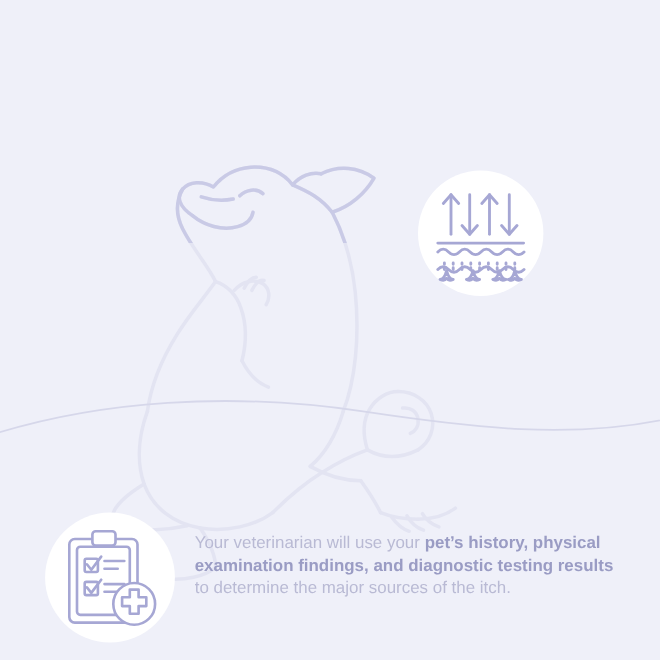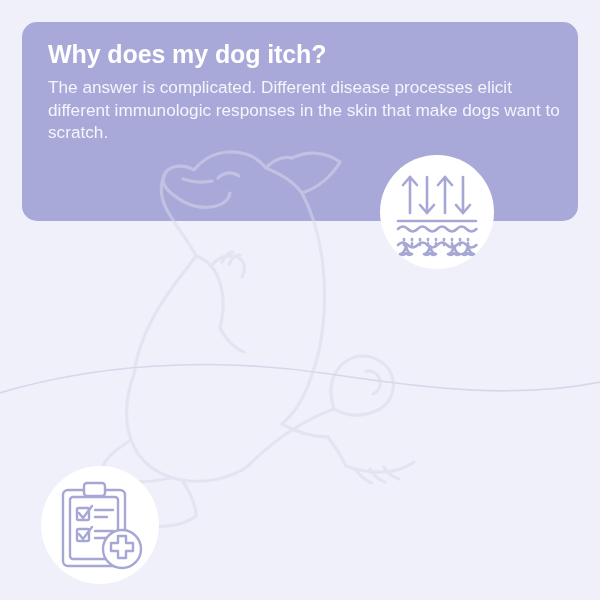--- a/index.html
+++ b/index.html
@@ -160,24 +160,20 @@
 
       <path d="M131 440 C118 448 108 456 104 464 C100 472 104 478 114 480"></path>
       <path d="M114 480 C130 483 152 482 170 478"></path>
       <path d="M182 480 C190 492 196 504 196 516"></path>
       <path d="M196 516 C186 524 168 528 150 526"></path>
     </g>
 
     <path d="M-10 396 C90 364 210 356 330 374 C430 389 520 400 610 380" fill="none" stroke="#d6d7ea" stroke-width="1.6"></path>
   </svg>
 
-  <div class="header-card">
-    <h1 class="header-title">Why does my dog itch?</h1>
-    <p class="header-body">The answer is complicated. Different disease processes elicit different immunologic responses in the skin that make dogs want to scratch.</p>
-  </div>
 
   <svg class="art-layer front" viewBox="0 0 600 600">
     <defs>
       <clipPath id="card-clip">
         <rect x="22" y="22" width="556" height="199" rx="15" ry="15"></rect>
       </clipPath>
     </defs>
     <g clip-path="url(#card-clip)" fill="none" stroke="#c5c6e4" stroke-width="3.2" stroke-linecap="round" stroke-linejoin="round" opacity="0.85">
       <path d="M175 196 C163 188 160 179 166 172 C172 165 184 164 194 170
                C202 160 214 153 228 152 C245 151 258 158 266 168
@@ -245,14 +241,17 @@
         <polyline points="38,68 42,73 51,61"></polyline>
         <line x1="54" y1="65" x2="72" y2="65"></line>
         <line x1="54" y1="72" x2="66" y2="72"></line>
 
         <circle cx="81" cy="83" r="19" fill="#ffffff"></circle>
         <path d="M77 70 h8 v7 h7 v8 h-7 v7 h-8 v-7 h-7 v-8 h7 z"></path>
       </g>
     </svg>
   </div>
 
+  <div class="text-block" id="vet-text">
+    <span>Your veterinarian will use your </span><b>pet’s history, physical examination findings, and diagnostic testing results</b><span> to determine the major sources of the itch.</span>
+  </div>
 
 </div>
 
 </body></html>

